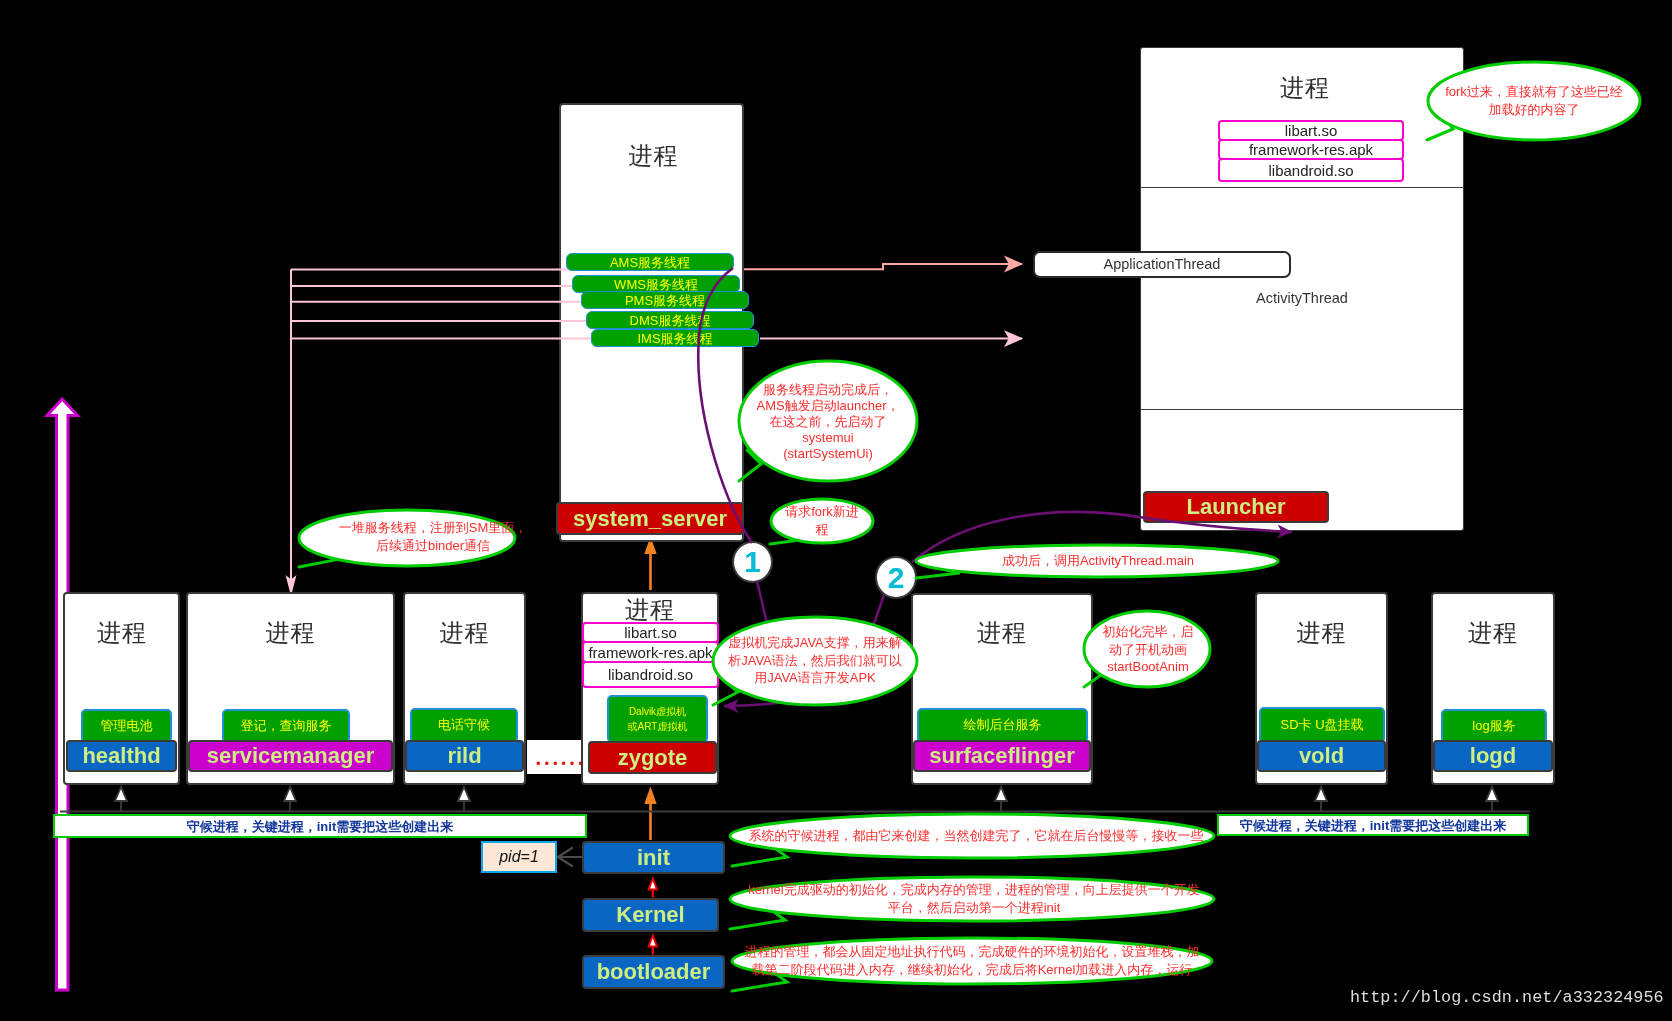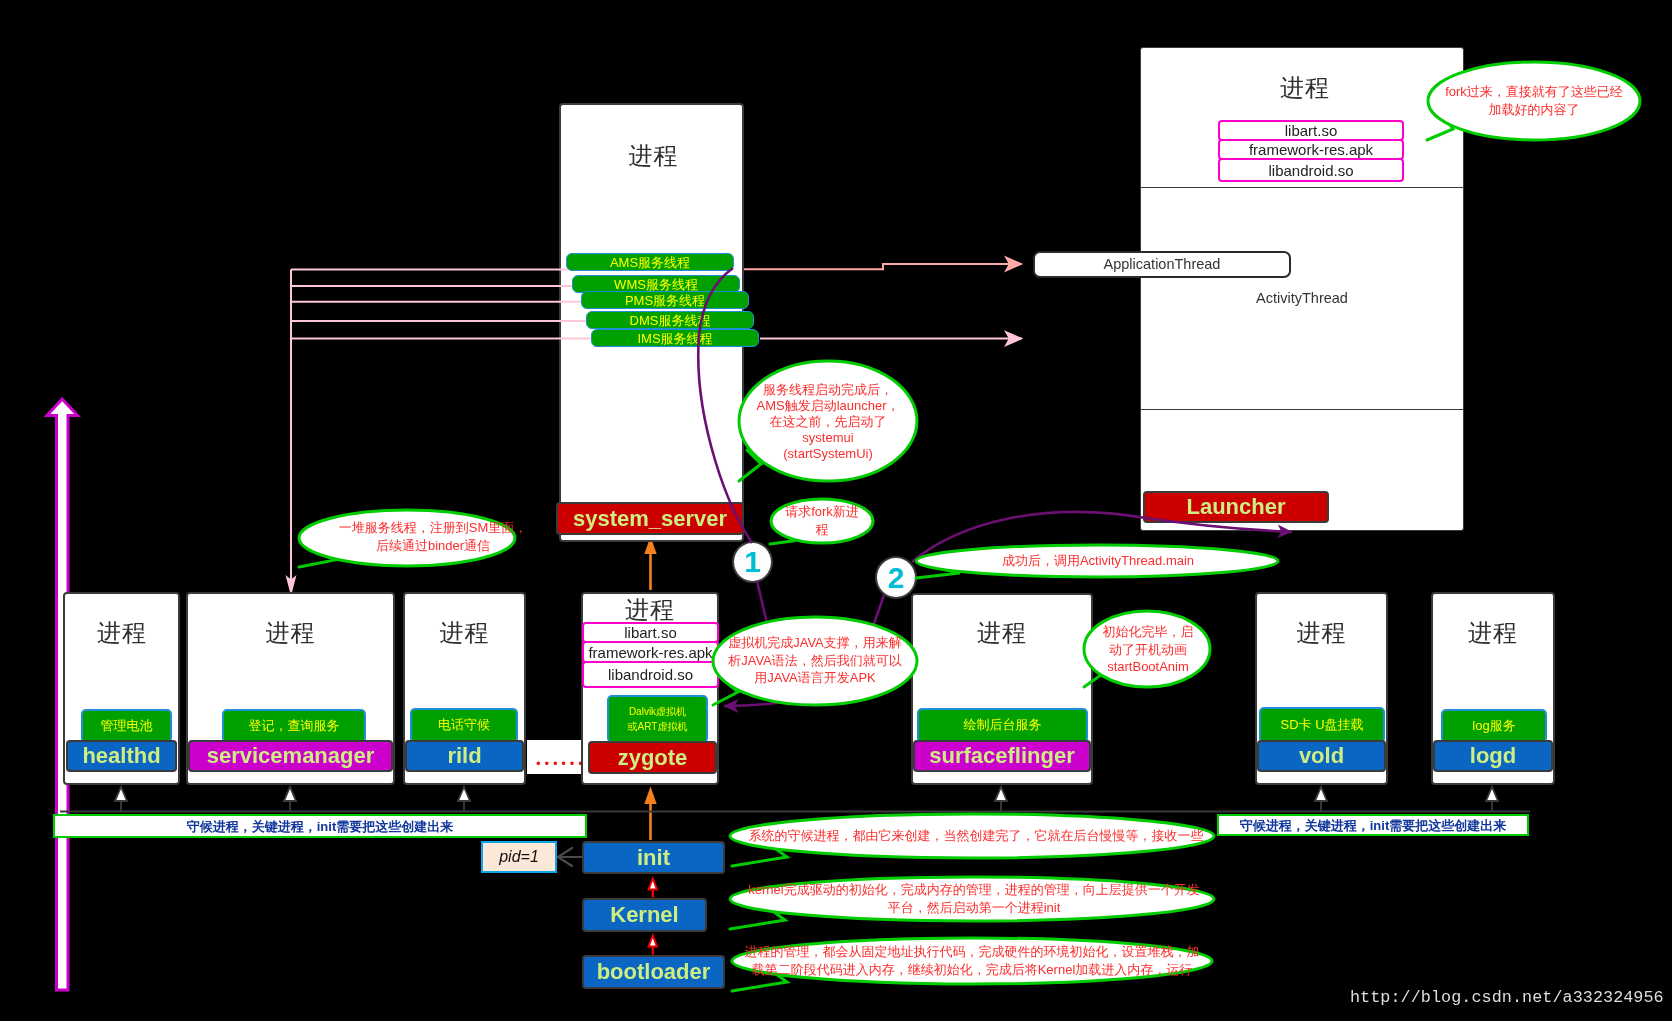--- a/index.html
+++ b/index.html
@@ -176,21 +176,21 @@
 <div class="abs at-label" style="left:1190px;top:291px;width:224px;">ActivityThread</div>
 <div class="abs chip red" style="left:1143px;top:491px;width:186px;height:32px;">Launcher</div>
 
 <div class="abs proc" style="left:63px;top:592px;width:117px;height:193px;"></div>
 <div class="abs proc-title" style="left:64px;top:621px;width:116px;">进程</div>
 <div class="abs duty" style="left:81px;top:709px;width:91px;height:34px;">管理电池</div>
 <div class="abs chip blue" style="left:66px;top:740px;width:111px;height:32px;">healthd</div>
 
 <div class="abs proc" style="left:186px;top:592px;width:209px;height:193px;"></div>
 <div class="abs proc-title" style="left:186px;top:621px;width:209px;">进程</div>
-<div class="abs duty" style="left:222px;top:709px;width:144px;height:34px;">登记，查询服务</div>
+<div class="abs duty" style="left:222px;top:709px;width:128px;height:34px;">登记，查询服务</div>
 <div class="abs chip magenta" style="left:188px;top:740px;width:205px;height:32px;">servicemanager</div>
 
 <div class="abs proc" style="left:403px;top:592px;width:123px;height:193px;"></div>
 <div class="abs proc-title" style="left:403px;top:621px;width:123px;">进程</div>
 <div class="abs duty" style="left:410px;top:708px;width:108px;height:35px;">电话守候</div>
 <div class="abs chip blue" style="left:405px;top:740px;width:119px;height:32px;">rild</div>
 
 <div class="abs dots" style="left:527px;top:740px;width:55px;height:34px;">
   <span style="position:absolute;left:9px;top:17px;">••••••</span>
 </div>
@@ -220,21 +220,21 @@
 
 <div class="abs proc" style="left:1431px;top:592px;width:124px;height:193px;"></div>
 <div class="abs proc-title" style="left:1431px;top:621px;width:124px;">进程</div>
 <div class="abs duty" style="left:1441px;top:709px;width:106px;height:34px;">log服务</div>
 <div class="abs chip blue" style="left:1433px;top:740px;width:120px;height:32px;">logd</div>
 
 <div class="abs pidwrap" style="left:481px;top:841px;width:76px;height:32px;">
   <div class="pid" style="position:absolute;left:2px;top:2px;width:72px;height:28px;">pid=1</div>
 </div>
 <div class="abs chip blue" style="left:582px;top:841px;width:143px;height:33px;">init</div>
-<div class="abs chip blue" style="left:582px;top:898px;width:125px;height:34px;">Kernel</div>
+<div class="abs chip blue" style="left:582px;top:898px;width:137px;height:34px;">Kernel</div>
 <div class="abs chip blue" style="left:582px;top:955px;width:143px;height:34px;">bootloader</div>
 
 <div class="abs banner" style="left:53px;top:814px;width:534px;height:24px;">守候进程，关键进程，init需要把这些创建出来</div>
 <div class="abs banner" style="left:1217px;top:814px;width:312px;height:22px;">守候进程，关键进程，init需要把这些创建出来</div>
 
 <div class="abs circ" style="left:732px;top:541px;width:41px;height:42px;font-size:30px;">1</div>
 <div class="abs circ" style="left:875px;top:556px;width:42px;height:43px;font-size:30px;">2</div>
 
 <div class="watermark" style="left:1350px;top:990px;">http://blog.csdn.net/a332324956</div>
 

